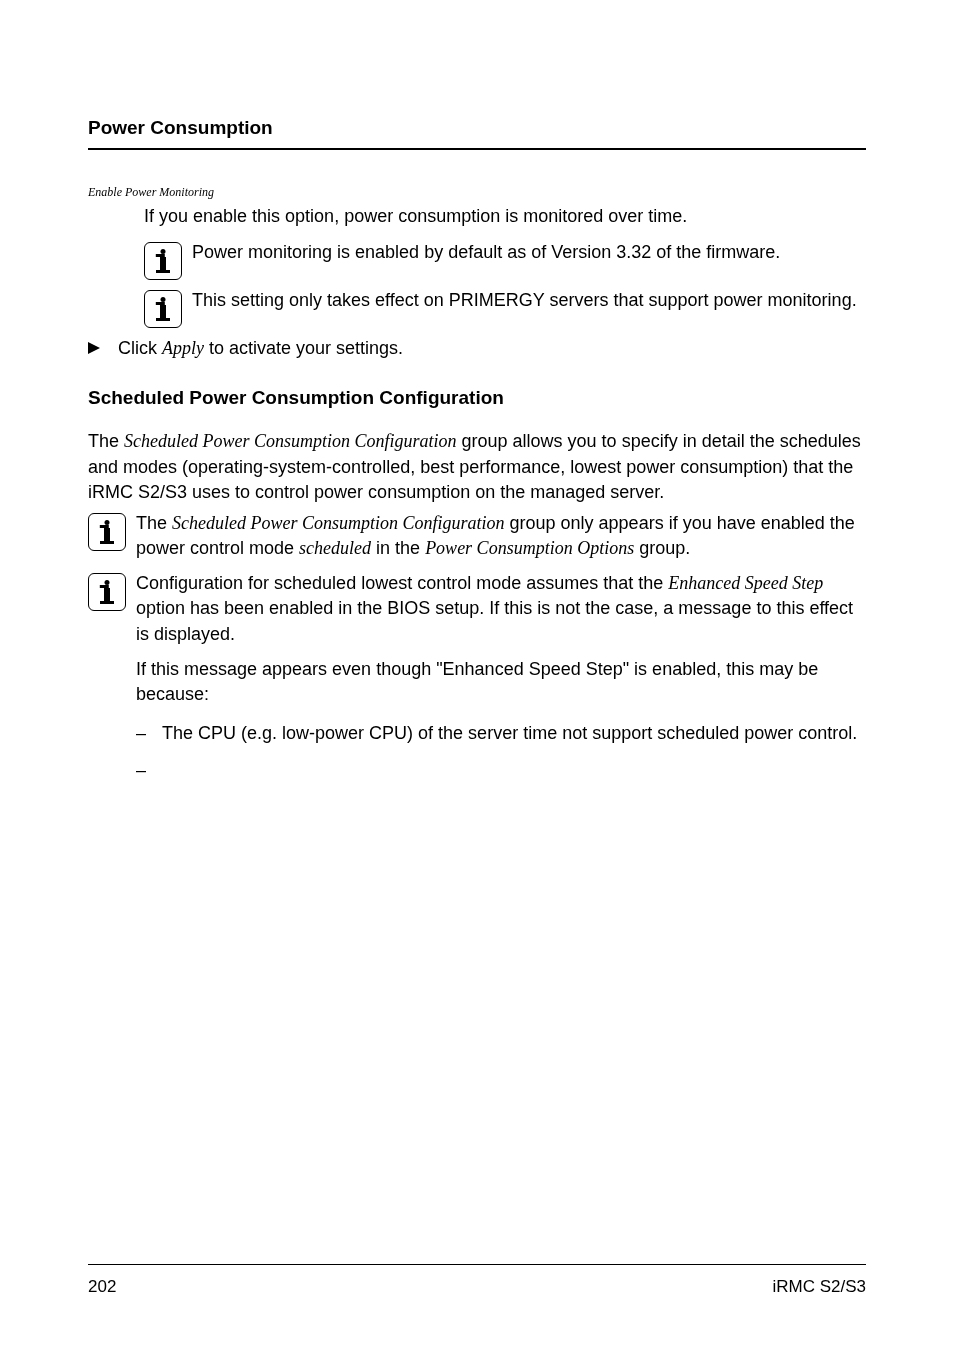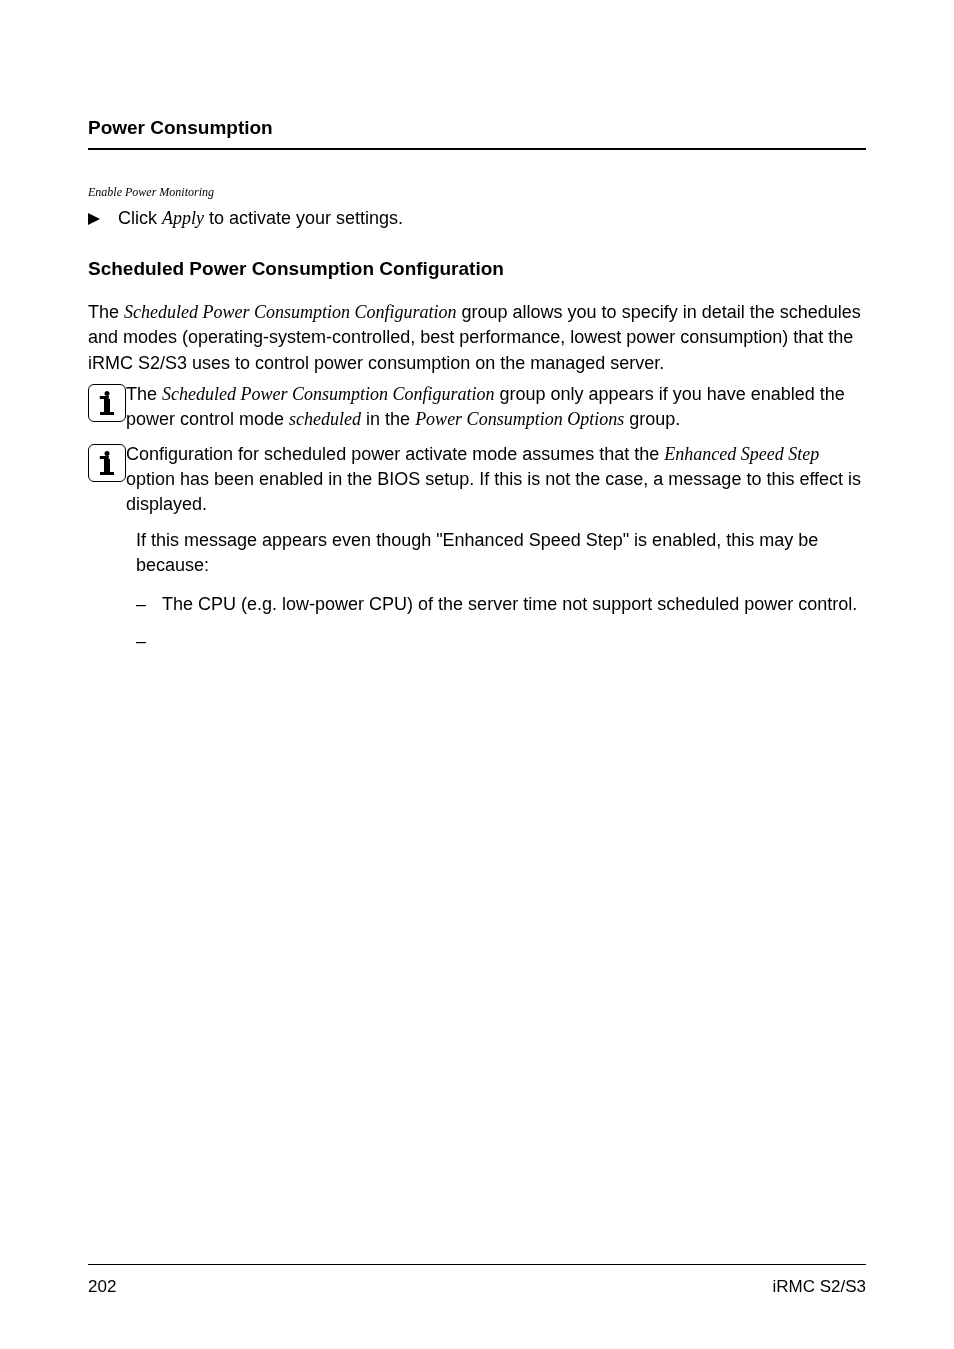--- a/index.html
+++ b/index.html
@@ -44,20 +44,21 @@
       align-items: flex-start;
       margin-left: 56px;
       margin-bottom: 8px;
       gap: 10px;
     }
     .info-row-outer {
       display: flex;
       align-items: flex-start;
       margin-left: 0px;
       margin-bottom: 10px;
+      gap: 10px;
     }
     .info-icon {
       flex-shrink: 0;
       width: 38px;
       height: 38px;
       border: 1.5px solid #000;
       border-radius: 6px;
       position: relative;
       margin-top: 2px;
     }
@@ -177,22 +178,37 @@
 </head>
 <body>
 
 <div>
   <div class="header-section">Power Consumption</div>
   <hr class="header-rule">
 </div>
 
 <div>
   <div class="option-title">Enable Power Monitoring</div>
-
-
+  <div class="indented-para">If you enable this option, power consumption is monitored over time.</div>
+
+  <div class="info-row">
+    <div class="info-icon">
+        <span class="serif-top"></span>
+        <span class="serif-bottom"></span>
+      </div>
+    <div class="info-text">Power monitoring is enabled by default as of Version 3.32 of the firmware.</div>
+  </div>
+
+  <div class="info-row">
+    <div class="info-icon">
+        <span class="serif-top"></span>
+        <span class="serif-bottom"></span>
+      </div>
+    <div class="info-text">This setting only takes effect on PRIMERGY servers that support power monitoring.</div>
+  </div>
 </div>
 
 <div class="bullet-row">
   <div class="triangle-icon"></div>
   <div class="bullet-text">
     <span>Click </span><span class="serif-italic">Apply</span><span> to activate your settings.</span>
   </div>
 </div>
 
 <div class="subheading">Scheduled Power Consumption Configuration</div>
@@ -210,21 +226,21 @@
     <span>The </span><span class="serif-italic">Scheduled Power Consumption Configuration</span><span> group only appears if you have enabled the power control mode </span><span class="serif-italic">scheduled</span><span> in the </span><span class="serif-italic">Power Consumption Options</span><span> group.</span>
   </div>
 </div>
 
 <div class="info-row-outer">
   <div class="info-icon">
       <span class="serif-top"></span>
       <span class="serif-bottom"></span>
     </div>
   <div class="outer-info-text">
-    <span>Configuration for scheduled power activate mode assumes that the </span><span class="serif-italic">Enhanced Speed Step</span><span> option has been enabled in the BIOS setup. If this is not the case, a message to this effect is displayed.</span>
+    <span>Configuration for scheduled lowest control mode assumes that the </span><span class="serif-italic">Enhanced Speed Step</span><span> option has been enabled in the BIOS setup. If this is not the case, a message to this effect is displayed.</span>
   </div>
 </div>
 
 <div class="continued-indent">If this message appears even though "Enhanced Speed Step" is enabled, this may be because:</div>
 
 <div class="dash-list">
   <div class="dash-item">
     <span class="dash-mark">–</span>
     <span>The CPU (e.g. low-power CPU) of the server time not support scheduled power control.</span>
   </div>

